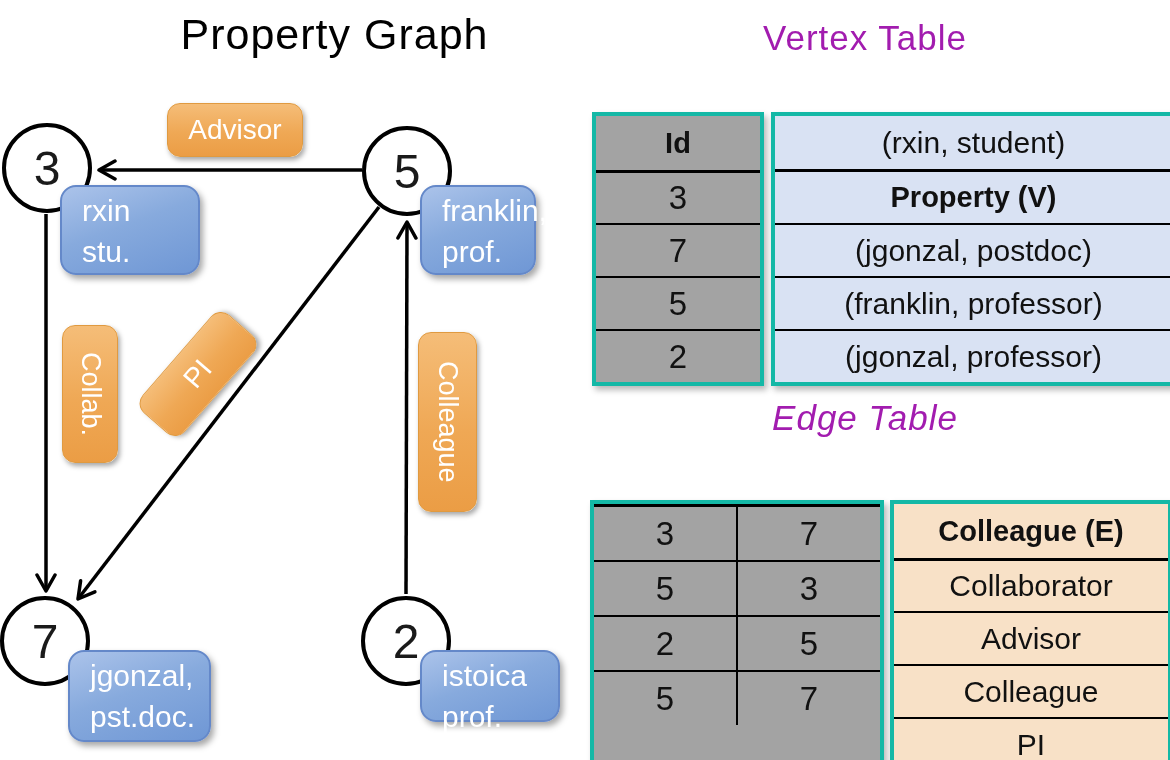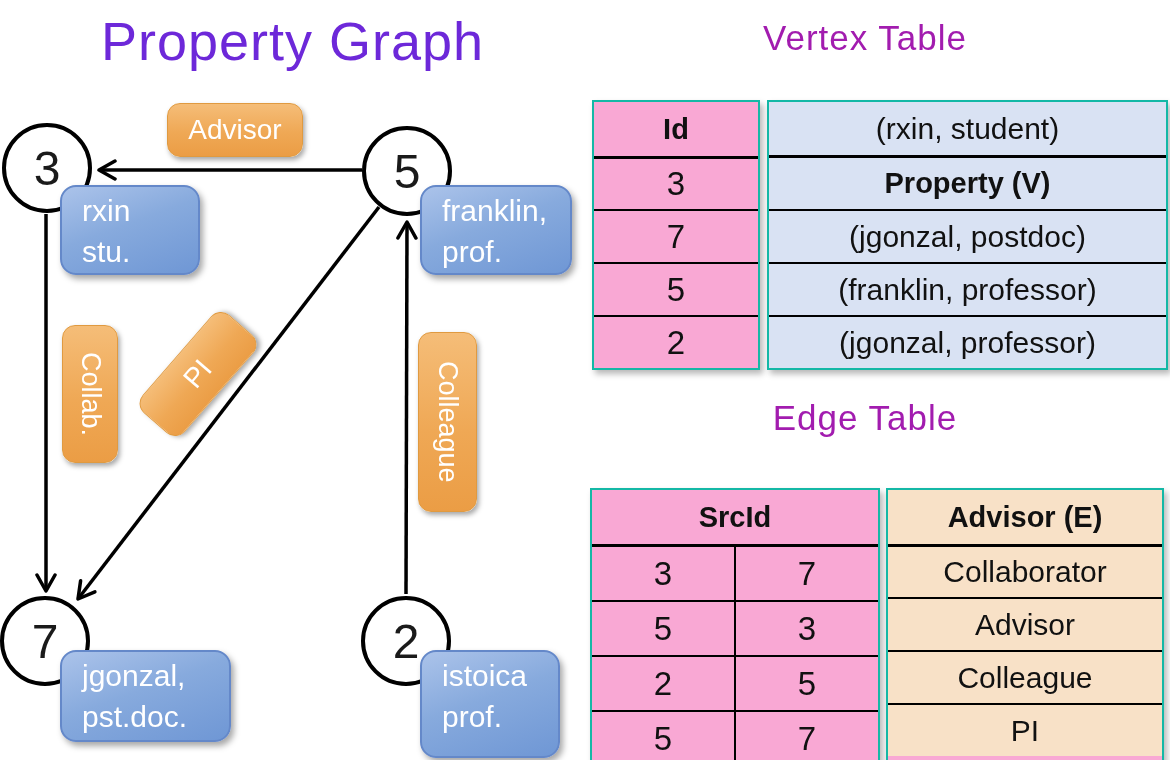--- a/index.html
+++ b/index.html
@@ -1,21 +1,21 @@
 <!DOCTYPE html>
 <html><head>
 <meta charset="utf-8">
 <style>
   html,body{margin:0;padding:0;background:#fff;}
   .canvas{position:relative;width:1170px;height:760px;overflow:hidden;
           font-family:"Liberation Sans",sans-serif;color:#111;background:#fff;}
 
   
   .graph-title{position:absolute;left:0;top:10px;width:585px;text-align:center;
-               font-size:54px;font-weight:400;letter-spacing:1px;color:#6d28d9;}
+               font-size:43px;font-weight:400;letter-spacing:1px;color:#000000;padding-left:42px;}
   .edges{position:absolute;left:0;top:0;z-index:1;}
   .node{position:absolute;width:90px;height:90px;box-sizing:border-box;
         border:4px solid #000;border-radius:50%;background:#fff;z-index:2;
         display:flex;align-items:center;justify-content:center;
         font-size:48px;color:#1a1a1a;}
   .pbox{position:absolute;z-index:3;box-sizing:border-box;border-radius:16px;
         background:linear-gradient(160deg,#abc3ea 0%,#87aadd 45%,#6f97d5 100%);
         border:2px solid #6488c9;box-shadow:3px 4px 6px rgba(0,0,0,.35);
         color:#fff;font-size:30px;line-height:41px;padding:3px 0 16px 20px;}
   .olabel{position:absolute;z-index:3;box-sizing:border-box;border-radius:13px;
@@ -23,21 +23,21 @@
         border:1px solid #e09a40;box-shadow:2px 3px 5px rgba(0,0,0,.35);
         color:#fff;display:flex;align-items:center;justify-content:center;
         font-size:28px;}
   .vert{writing-mode:vertical-rl;text-orientation:mixed;font-size:27px;}
   .pi-label{transform:rotate(-49deg);}
 
   
   .rtitle{position:absolute;left:570px;width:590px;text-align:center;
           font-size:35px;font-weight:400;letter-spacing:1px;color:#a21caf;}
   .tblwrap{position:absolute;display:flex;z-index:2;}
-  .sub{border:2px solid #14b8a6;background:#f9a8d4;box-shadow:3px 4px 6px rgba(0,0,0,.28);}
+  .sub{border:4px solid #14b8a6;background:#a3a3a3;box-shadow:3px 4px 6px rgba(0,0,0,.28);margin-top:12px;}
   .sub .c{box-sizing:border-box;height:53px;display:flex;align-items:center;
           justify-content:center;border-top:2px solid #000;font-size:30px;}
   .sub .c:first-child{border-top:none;}
   .sub .c:nth-child(2){border-top:3px solid #000;}
   .sub .h{font-weight:bold;font-size:29px;height:54px;}
   .sub .num{font-size:33px;}
   .bluefill .c{background:#d9e2f3;}
   .tanfill .c{background:#f8e1c7;}
   .w-id{width:164px;}
   .w-vprop{width:397px;}
@@ -80,29 +80,29 @@
     <span>7</span>
   </div>
   <div class="node" style="left:361px;top:596px;">
     <span>2</span>
   </div>
 
   <div class="pbox" style="left:60px;top:185px;width:140px;height:90px;">
     <div>rxin</div>
     <div>stu.</div>
   </div>
-  <div class="pbox" style="left:420px;top:185px;width:152px;height:90px;">
+  <div class="pbox" style="left:420px;top:185px;width:116px;height:90px;">
     <div>franklin,</div>
     <div>prof.</div>
   </div>
-  <div class="pbox" style="left:60px;top:650px;width:171px;height:92px;">
+  <div class="pbox" style="left:68px;top:650px;width:143px;height:92px;">
     <div>jgonzal,</div>
     <div>pst.doc.</div>
   </div>
-  <div class="pbox" style="left:420px;top:650px;width:140px;height:108px;">
+  <div class="pbox" style="left:420px;top:650px;width:140px;height:72px;">
     <div>istoica</div>
     <div>prof.</div>
   </div>
 
   <div class="olabel" style="left:167px;top:103px;width:136px;height:54px;">Advisor</div>
   <div class="olabel vert" style="left:62px;top:325px;width:56px;height:138px;">Collab.</div>
   <div class="olabel pi-label" style="left:133px;top:346px;width:130px;height:56px;">PI</div>
   <div class="olabel vert" style="left:418px;top:332px;width:59px;height:180px;">Colleague</div>
 
   <div class="rtitle" style="top:18px;">Vertex Table</div>
@@ -117,46 +117,45 @@
     </div>
     <div class="sub bluefill w-vprop">
       <div class="c">(rxin, student)</div>
       <div class="c h">Property (V)</div>
       <div class="c">(jgonzal, postdoc)</div>
       <div class="c">(franklin, professor)</div>
       <div class="c">(jgonzal, professor)</div>
     </div>
   </div>
 
-  <div class="rtitle" style="top:398px;">Edge Table</div>
+  <div class="rtitle" style="top:398px;font-style:italic;">Edge Table</div>
 
   <div class="tblwrap" style="left:590px;top:488px;gap:6px;">
     <div class="sub w-srcdst">
       <div class="row">
-        <div class="hc hh">SrcId</div>
       </div>
       <div class="row firstdata">
         <div class="hc">3</div>
         <div class="hc">7</div>
       </div>
       <div class="row">
         <div class="hc">5</div>
         <div class="hc">3</div>
       </div>
       <div class="row">
         <div class="hc">2</div>
         <div class="hc">5</div>
       </div>
       <div class="row">
         <div class="hc">5</div>
         <div class="hc">7</div>
       </div>
     </div>
     <div class="sub tanfill w-eprop">
-      <div class="c h">Advisor (E)</div>
+      <div class="c h">Colleague (E)</div>
       <div class="c">Collaborator</div>
       <div class="c">Advisor</div>
       <div class="c">Colleague</div>
       <div class="c">PI</div>
     </div>
   </div>
 
 </div>
 
 </body></html>

